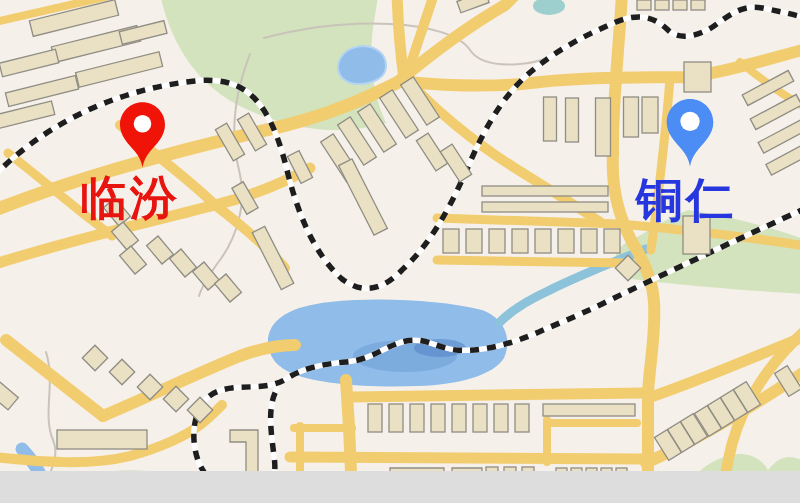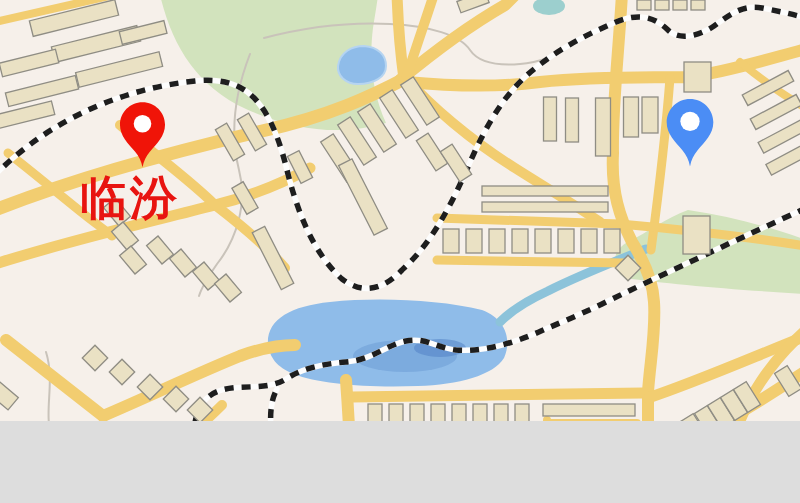--- a/index.html
+++ b/index.html
@@ -3,21 +3,21 @@
 <meta charset="utf-8">
 <style>
   :root{
     --map-bg:#f6f0ea; --road:#f2cd70; --building:#eae1c4; --building-stroke:#8f8d84;
     --green:#d2e3bd; --water:#8fbce9; --rail-dark:#1e1e1e; --rail-light:#fdfdfd;
     --banner-bg:rgba(76,78,215,0.8); --banner-text:#ffffff;
     --origin-accent:#e81410; --destination-accent:#2737e0;
     --origin-pin:#f01408; --destination-pin:#4b8df5;
   }
   html,body{margin:0;padding:0;background:#ddd;}
-  .stage{position:relative;width:800px;height:421px;overflow:hidden;background:var(--map-bg);
+  .stage{position:relative;width:800px;height:471px;overflow:hidden;background:var(--map-bg);
          font-family:"Liberation Sans","DejaVu Sans",sans-serif;}
   .map{position:absolute;left:0;top:0;display:block;}
   .road{stroke:var(--road);fill:none;stroke-linecap:round;stroke-linejoin:round;}
   .rw{stroke:var(--rail-light);stroke-width:5.5;fill:none;stroke-linecap:round;}
   .rd{stroke:var(--rail-dark);stroke-width:5.5;fill:none;stroke-dasharray:9 8;stroke-linecap:butt;}
   .bld{fill:var(--building);stroke:var(--building-stroke);stroke-width:1.3;}
   .grn{fill:var(--green);stroke:none;}
   .wtr{fill:var(--water);stroke:#b5d4f1;stroke-width:2;}
   .wfill{fill:var(--water);stroke:none;}
   .wstroke{stroke:var(--water);fill:none;stroke-linecap:round;}
@@ -219,15 +219,16 @@
   <svg class="pin pin-origin" viewBox="0 0 48 70">
     <path class="pinbody" d="M24 1 C11.3 1 1 11.3 1 24 C1 35.5 9.5 43.5 16.5 51.5 C20.5 56.3 22.8 61 24 67.5 C25.2 61 27.5 56.3 31.5 51.5 C38.5 43.5 47 35.5 47 24 C47 11.3 36.7 1 24 1 Z"></path>
     <circle class="pinhole" cx="24" cy="23" r="9"></circle>
   </svg>
   <div class="citylabel label-origin">临汾</div>
 
   <svg class="pin pin-dest" viewBox="0 0 48 70">
     <path class="pinbody" d="M24 1 C11.3 1 1 11.3 1 24 C1 35.5 9.5 43.5 16.5 51.5 C20.5 56.3 22.8 61 24 67.5 C25.2 61 27.5 56.3 31.5 51.5 C38.5 43.5 47 35.5 47 24 C47 11.3 36.7 1 24 1 Z"></path>
     <circle class="pinhole" cx="24" cy="23" r="9.5"></circle>
   </svg>
+  <div class="citylabel label-dest">铜仁</div>
 
 
 </div>
 
 </body></html>

